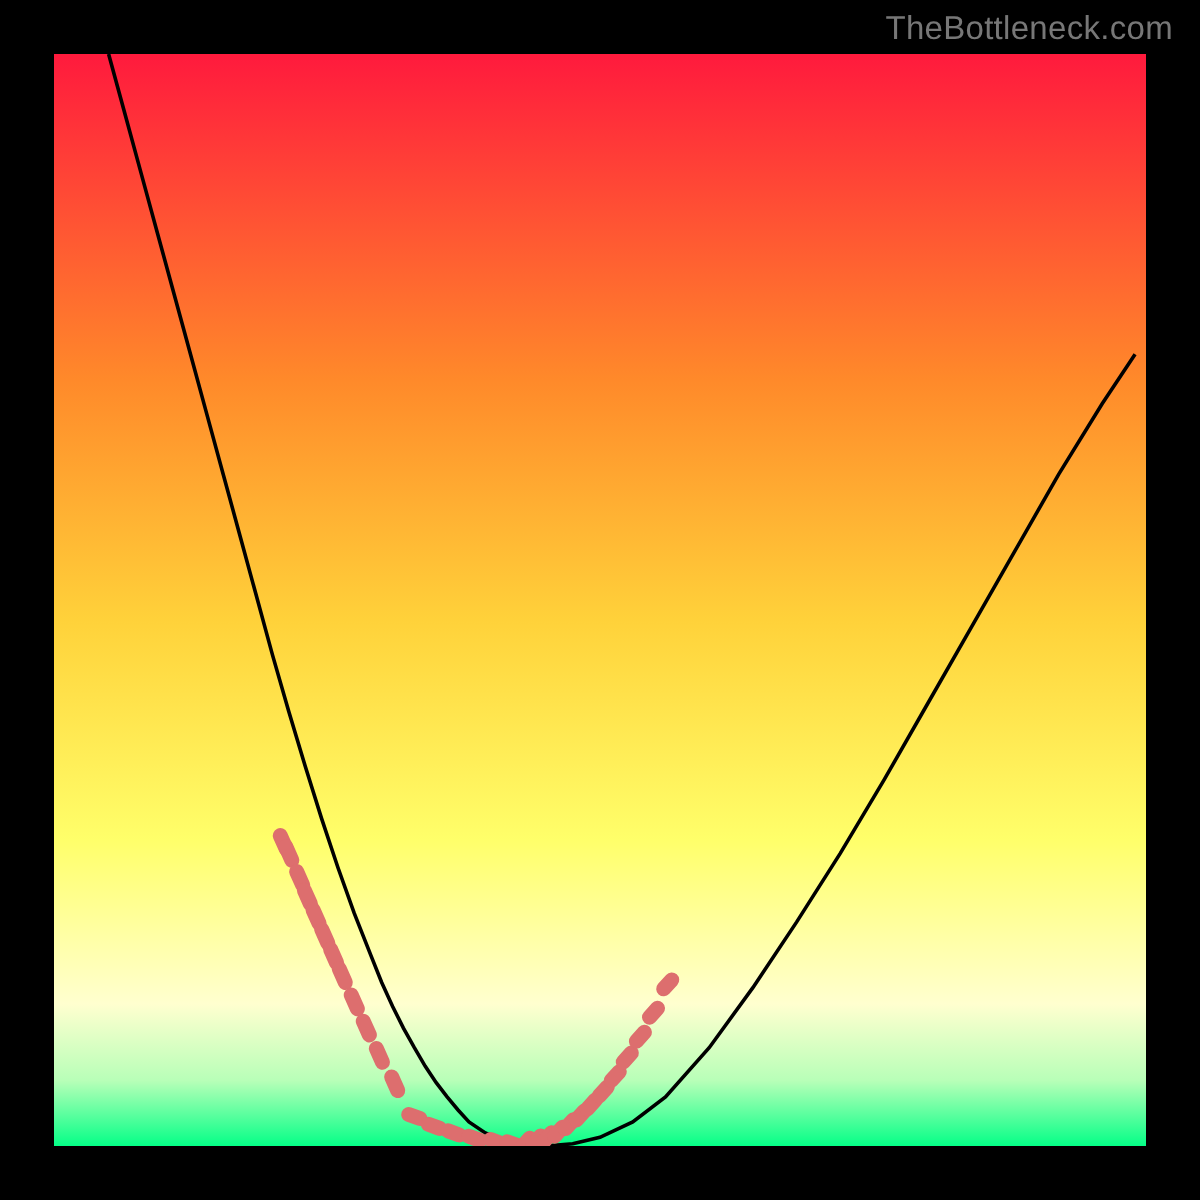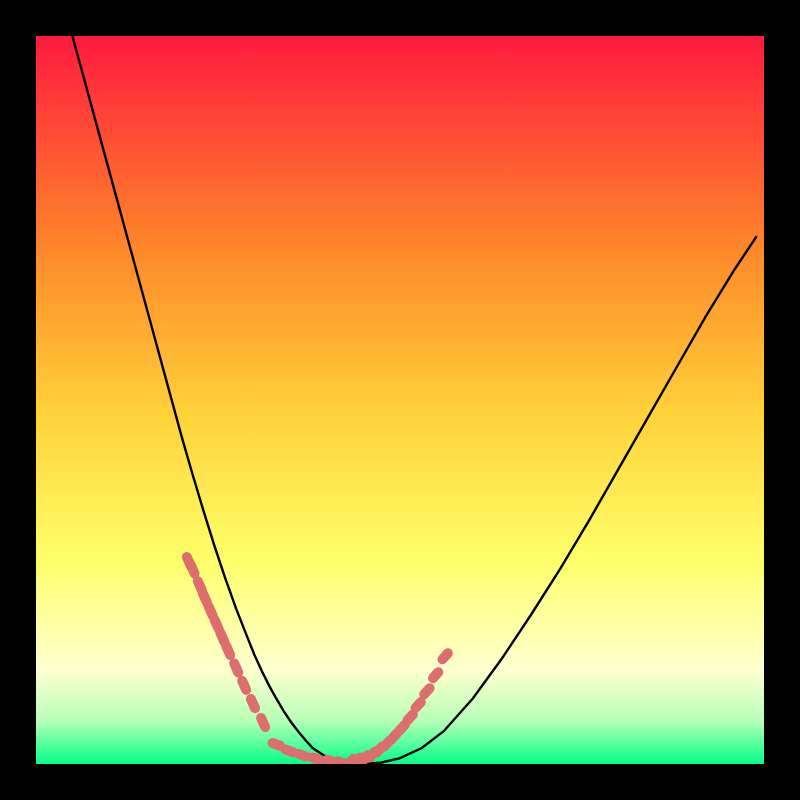--- a/index.html
+++ b/index.html
@@ -32,20 +32,21 @@
     letter-spacing: 0.2px;
     font-weight: 500;
   }
   svg { display: block; }
 </style>
 </head>
 <body>
 
 <div class="frame">
 
+  <div class="watermark">TheBottleneck.com</div>
 
   <div class="plot">
     <svg id="chart-svg" viewBox="0 0 728 728" width="728" height="728">
       <defs>
         <linearGradient id="bg-grad" x1="0" y1="0" x2="0" y2="1">
           <stop id="g0" offset="0%" stop-color="#ff1a3d"></stop>
           <stop id="g1" offset="30%" stop-color="#ff8a2a"></stop>
           <stop id="g2" offset="52%" stop-color="#ffd23a"></stop>
           <stop id="g3" offset="72%" stop-color="#ffff6a"></stop>
           <stop id="g4" offset="87%" stop-color="#ffffcf"></stop>

